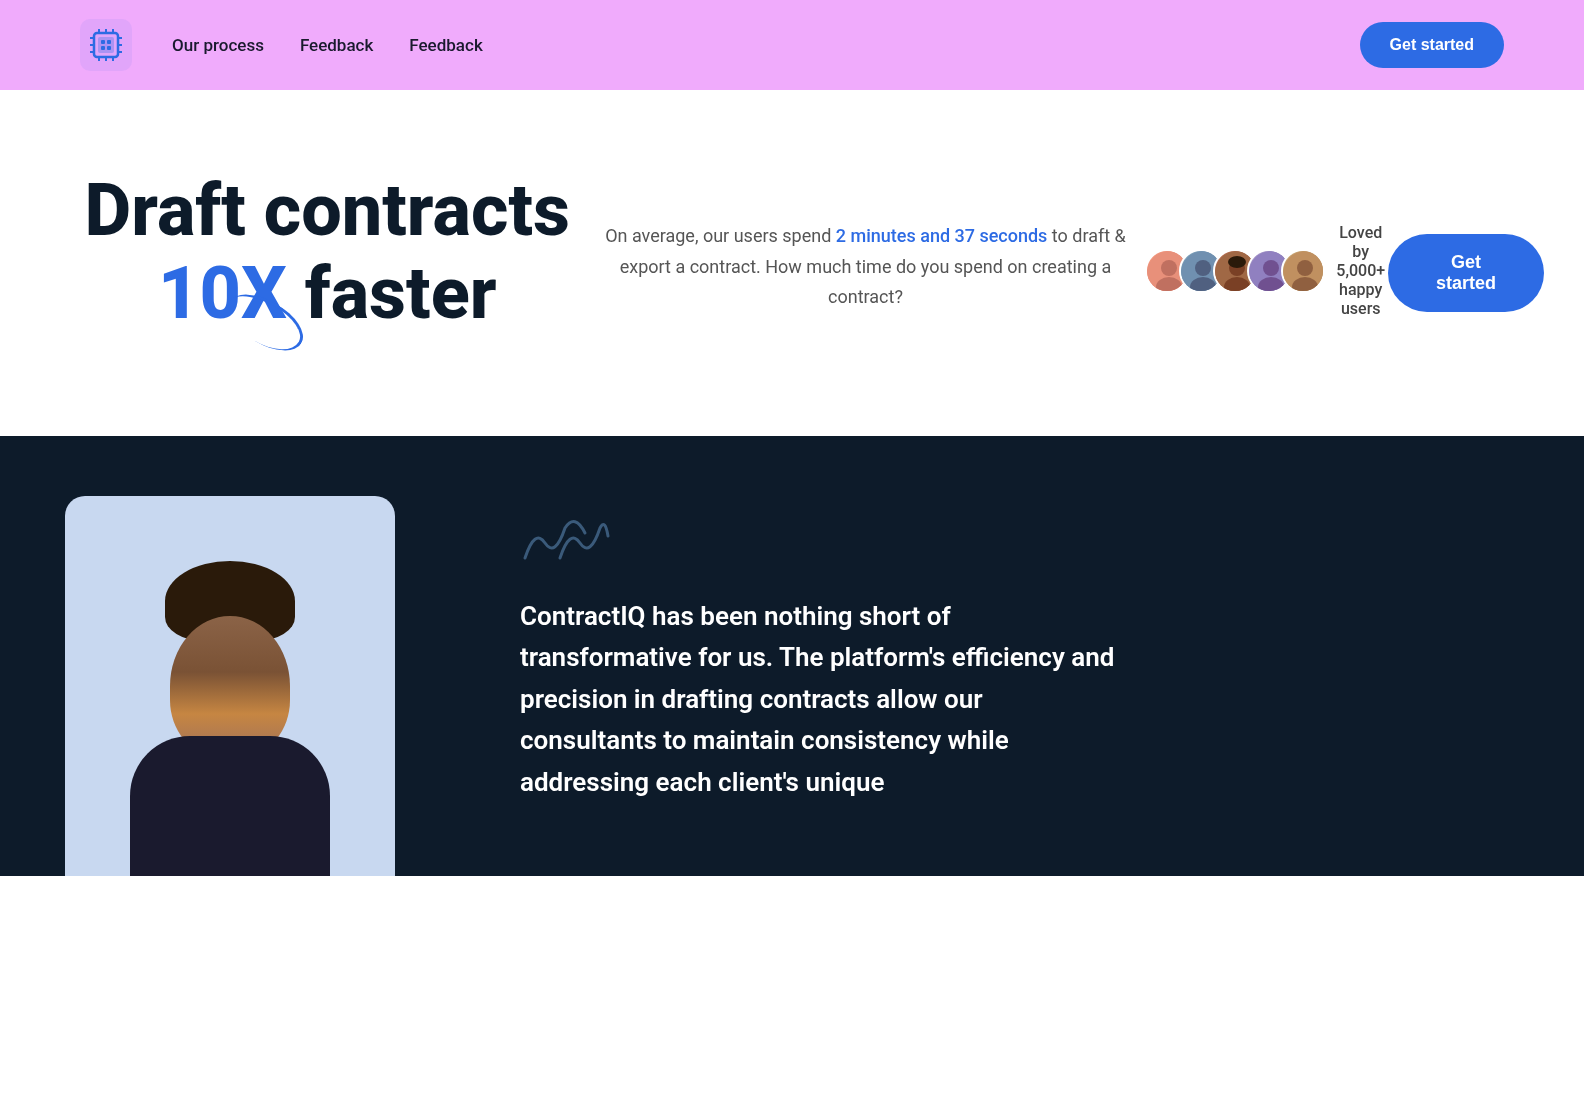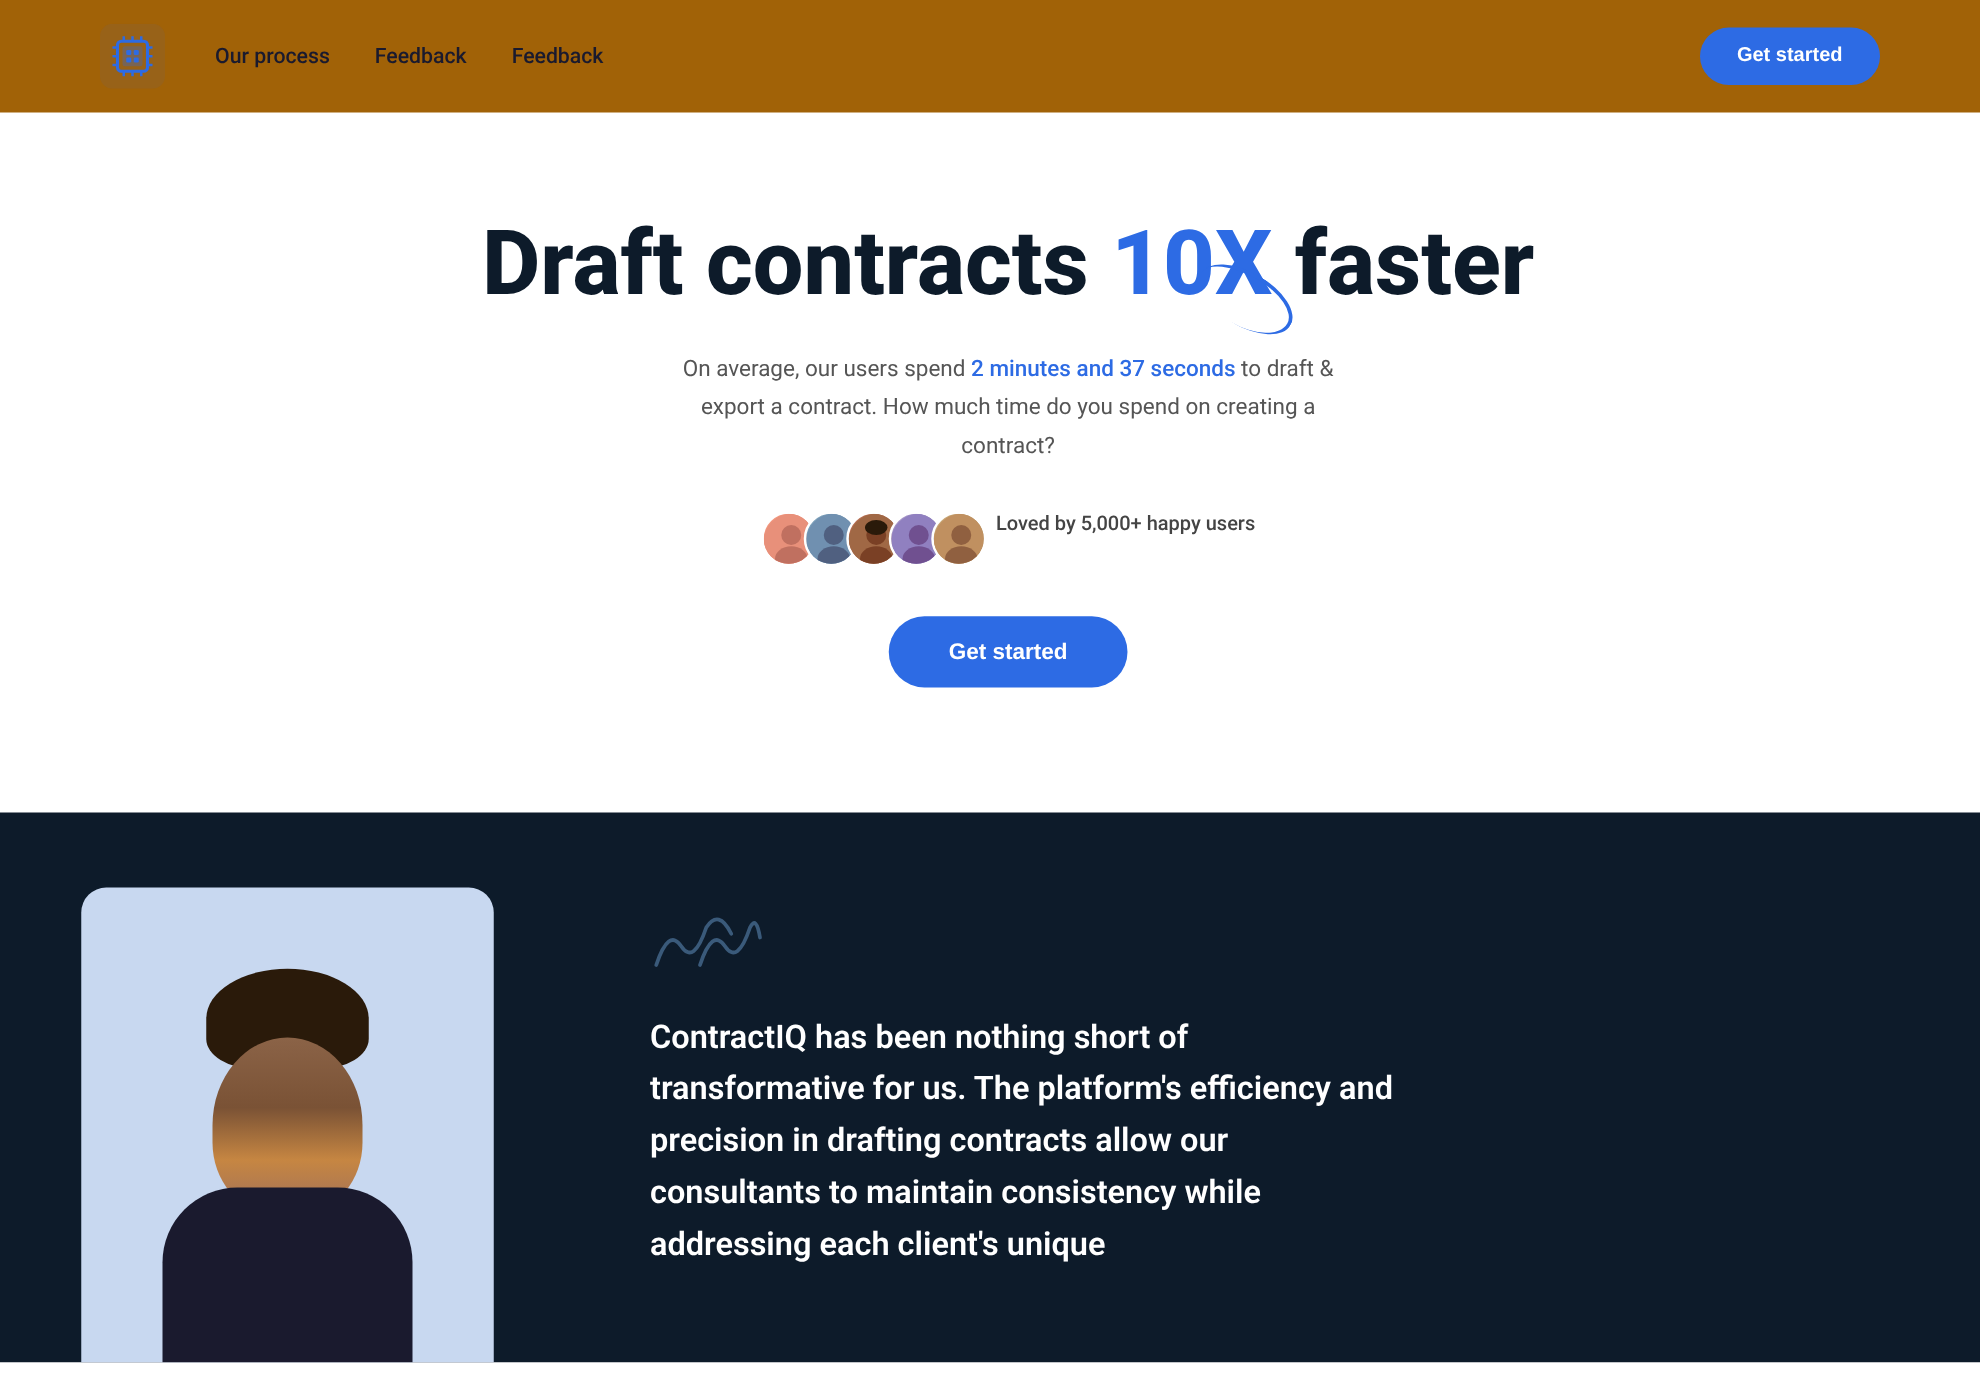--- a/index.html
+++ b/index.html
@@ -15,21 +15,21 @@
       overflow-x: hidden;
     }
 
     
     nav {
       display: flex;
       align-items: center;
       justify-content: space-between;
       padding: 0 80px;
       height: 90px;
-      background: #a16207;
+      background: #f0abfc;
     }
 
     .nav-left {
       display: flex;
       align-items: center;
       gap: 40px;
     }
 
     .logo-wrapper {
       display: flex;
@@ -62,21 +62,21 @@
       border-radius: 50px;
       padding: 14px 30px;
       font-size: 16px;
       font-weight: 600;
       cursor: pointer;
     }
 
     
     .hero {
       display: flex;
-      flex-direction: column;
+      flex-direction: row;
       align-items: center;
       text-align: center;
       padding: 80px 40px 100px;
       margin-left: 29px;
     }
 
     .hero-title {
       font-size: 72px;
       font-weight: 800;
       color: #0d1b2a;
@@ -112,20 +112,21 @@
       max-width: 560px;
     }
 
     .hero-subtitle .time-highlight {
       color: #2d6be4;
       font-weight: 500;
     }
 
     .social-proof {
       display: flex;
+      align-items: center;
       gap: 8px;
       margin-top: 36px;
     }
 
     .avatars {
       display: flex;
     }
 
     .avatar {
       width: 44px;

